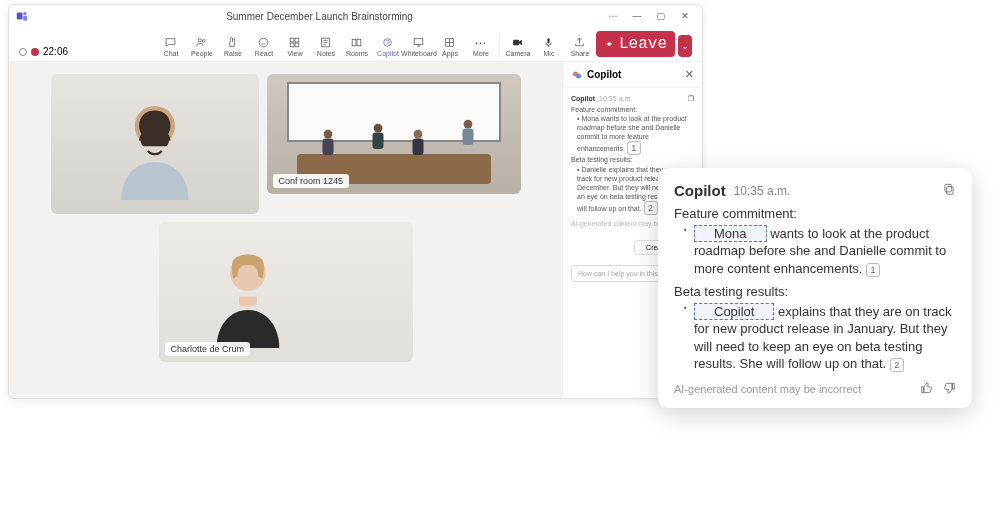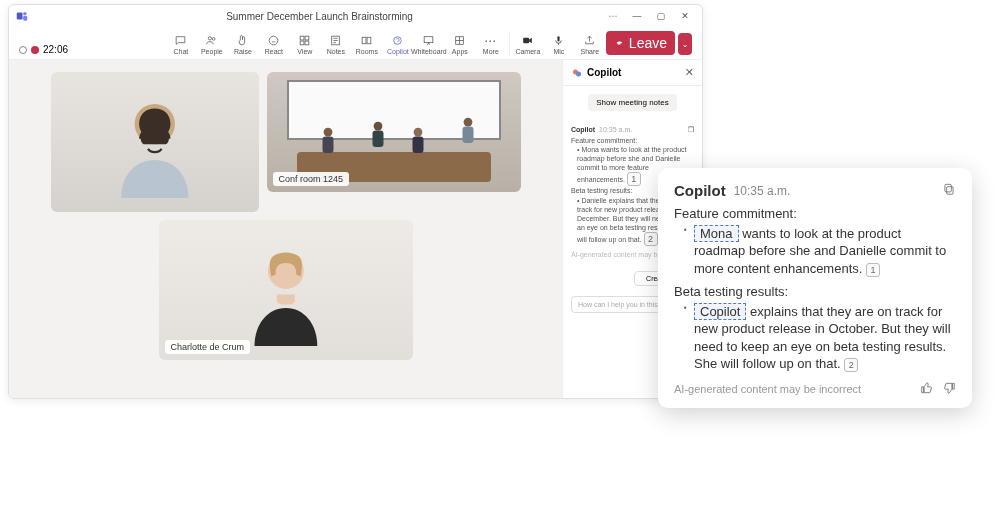--- a/index.html
+++ b/index.html
@@ -12,29 +12,29 @@
   .winctl div { width: 22px; height: 16px; display: flex; align-items: center; justify-content: center; font-size: 9px; color: #555; cursor: pointer; }
   .toolbar { display: flex; align-items: flex-end; padding: 4px 10px; gap: 1px; border-bottom: 1px solid #eee; }
   .rec { display: flex; align-items: center; gap: 4px; font-size: 10px; }
   .rec .dot-o { width: 8px; height: 8px; border: 1px solid #888; border-radius: 50%; }
   .rec .dot-r { width: 8px; height: 8px; background: #c4314b; border-radius: 50%; }
   .tspacer { flex: 1; }
   .tbtn { display: flex; flex-direction: column; align-items: center; width: 30px; font-size: 7px; color: #555; cursor: pointer; gap: 1px; }
   .tbtn svg, .tbtn .ticon { width: 13px; height: 13px; stroke: #555; fill: none; stroke-width: 1.4; }
   .tbtn.active { color: #5b5fc7; }
   .tbtn.active svg { stroke: #5b5fc7; }
-  .leave { background: #c4314b; color: #fff; border-radius: 4px; padding: 4px 8px; font-size: 14px; display: flex; align-items: center; gap: 4px; cursor: pointer; }
+  .leave { background: #c4314b; color: #fff; border-radius: 4px; padding: 4px 8px; font-size: 16px; display: flex; align-items: center; gap: 4px; cursor: pointer; font-family: Liberation Mono, monospace; }
   .leave-drop { background: #c4314b; color:#fff; width:14px; height:22px; display:flex; align-items:center; justify-content:center; border-radius:4px; margin-left:2px; cursor:pointer; font-size:8px;}
   .content { flex: 1; display: flex; }
   .stage { flex: 1; background: #f3f2f1; padding: 12px; display: flex; flex-direction: column; gap: 8px; align-items:center; }
   .row1 { display: flex; gap: 8px; }
   .tile { background: #ddd; border-radius: 6px; position: relative; overflow: hidden; }
   .tile1 { width: 208px; height: 140px; background: linear-gradient(180deg,#e8e4e0,#d5d1cd); display:flex; align-items:center; justify-content:center;}
   .tile2 { width: 254px; height: 120px; background: linear-gradient(180deg,#cfc9c2,#b8b0a6); }
-  .tile3 { width: 254px; height: 140px; background: linear-gradient(180deg,#eeeae6,#e2ded9); display:flex; align-items:center; justify-content:center;}
+  .tile3 { width: 254px; height: 140px; background: linear-gradient(180deg,#eeeae6,#e2ded9); display:flex; align-items:center; justify-content:flex-start;}
   .namebadge { position: absolute; left: 6px; bottom: 6px; background: rgba(255,255,255,0.92); padding: 2px 6px; border-radius: 3px; font-size: 9px; color: #333; }
   .person-svg { width: 70%; height: 80%; }
   .confscene { width:100%; height:100%; position:relative; display:flex; align-items:flex-end; justify-content:center;}
   .whiteboard { position:absolute; top:8px; left:20px; right:20px; height:60px; background:#fafafa; border:2px solid #888;}
   .table { position:absolute; bottom:10px; left:30px; right:30px; height:30px; background:#8b6a4a; border-radius:4px;}
   .mini { width:22px; height:40px; position:absolute;}
   .copilot-panel { width: 140px; border-left: 1px solid #eee; display: flex; flex-direction: column; font-size: 8px; filter: blur(0.4px);}
   .cp-head { display: flex; align-items: center; padding: 6px 8px; border-bottom: 1px solid #eee; gap: 4px; }
   .cp-head .cplogo { width: 12px; height: 12px; }
   .cp-head .hlabel { font-weight: 600; font-size: 10px; flex:1;}
@@ -49,21 +49,21 @@
   .popup { position: absolute; left: 658px; top: 168px; width: 314px; background: #fff; border-radius: 10px; box-shadow: 0 6px 24px rgba(0,0,0,0.18); padding: 14px 16px 10px; font-size: 13px; color: #333; }
   .p-head { display: flex; align-items: center; gap: 8px; margin-bottom: 6px;}
   .p-head .pname { font-weight: 600; font-size: 15px; }
   .p-head .ptime { color: #888; font-size: 12px; }
   .p-head .pcopy { margin-left: auto; cursor:pointer; color:#666;}
   .p-body { font-size: 13px; line-height: 1.35; color: #333; }
   .p-body .sect { margin-bottom: 2px; }
   .p-body ul { list-style: none; padding-left: 10px; margin-bottom: 6px;}
   .p-body li { position: relative; padding-left: 10px; }
   .p-body li::before { content: "▪"; position: absolute; left: 0; top: 0; font-size: 8px; color:#555;}
-  .hl { border: 1px dashed #4a7ac7; background: rgba(74,122,199,0.08); padding: 0 5px;}
+  .hl { border: 1px dashed #4a7ac7; background: rgba(74,122,199,0.08); padding: 0 19px;}
   .badge { display: inline-block; min-width: 14px; height: 14px; border: 1px solid #bbb; border-radius: 3px; font-size: 9px; line-height: 12px; text-align: center; color: #666; background:#fafafa; padding:0 2px;}
   .p-foot { display: flex; align-items: center; margin-top: 8px; gap: 8px; }
   .p-foot .disc { color: #999; font-size: 11px; flex: 1; }
   .p-foot .fb { cursor:pointer; color:#777; }
   svg.ico { width:14px; height:14px; stroke:#777; fill:none; stroke-width:1.6;}
 </style>
 </head>
 <body>
 
 <div class="window">
@@ -243,23 +243,20 @@
 
     <div class="copilot-panel">
       <div class="cp-head">
         <svg class="cplogo" viewBox="0 0 24 24">
             <circle cx="9" cy="10" r="5" fill="#e8765a"></circle>
             <circle cx="15" cy="14" r="5" fill="#5b8def"></circle>
           </svg>
         <span class="hlabel">Copilot</span>
         <span class="x">✕</span>
       </div>
-      <div class="cp-notes">
-        <span class="cp-notes-btn">Show meeting notes</span>
-      </div>
       <div class="cp-body">
         <div style="display:flex; gap:4px; align-items:center; margin-bottom:2px;">
           <strong>Copilot</strong>
           <span style="color:#aaa;">10:35 a.m.</span>
           <span style="margin-left:auto;">❐</span>
         </div>
         <div>Feature commitment:</div>
         <div style="padding-left:6px;">• <span>Mona wants to look at the product roadmap before she and Danielle commit to more feature enhancements.</span> <span class="badge">1</span></div>
         <div>Beta testing results:</div>
         <div style="padding-left:6px;">• <span>Danielle explains that they are on track for new product release in December. But they will need to keep an eye on beta testing results. She will follow up on that.</span> <span class="badge">2</span></div>
@@ -286,21 +283,21 @@
     <div class="sect">Feature commitment:</div>
     <ul>
       <li>
         <span class="hl">Mona</span><span> wants to look at the product roadmap before she and Danielle commit to more content enhancements.</span>
         <span class="badge">1</span>
       </li>
     </ul>
     <div class="sect">Beta testing results:</div>
     <ul>
       <li>
-        <span class="hl">Copilot</span><span> explains that they are on track for new product release in October. But they will need to keep an eye on beta testing results. She will follow up on that.</span>
+        <span class="hl">Copilot</span><span> explains that they are on track for new product release in January. But they will need to keep an eye on beta testing results. She will follow up on that.</span>
         <span class="badge">2</span>
       </li>
     </ul>
   </div>
   <div class="p-foot">
     <span class="disc">AI-generated content may be incorrect</span>
     <span class="fb">
       <svg class="ico" viewBox="0 0 24 24">
           <path d="M7 20V10l5-7c1 0 2 1 2 3l-1 4h5c1 0 2 1 1.5 2l-2 7c-.3 1-1 1-2 1H7zM3 10h3v10H3z"></path>
         </svg>

